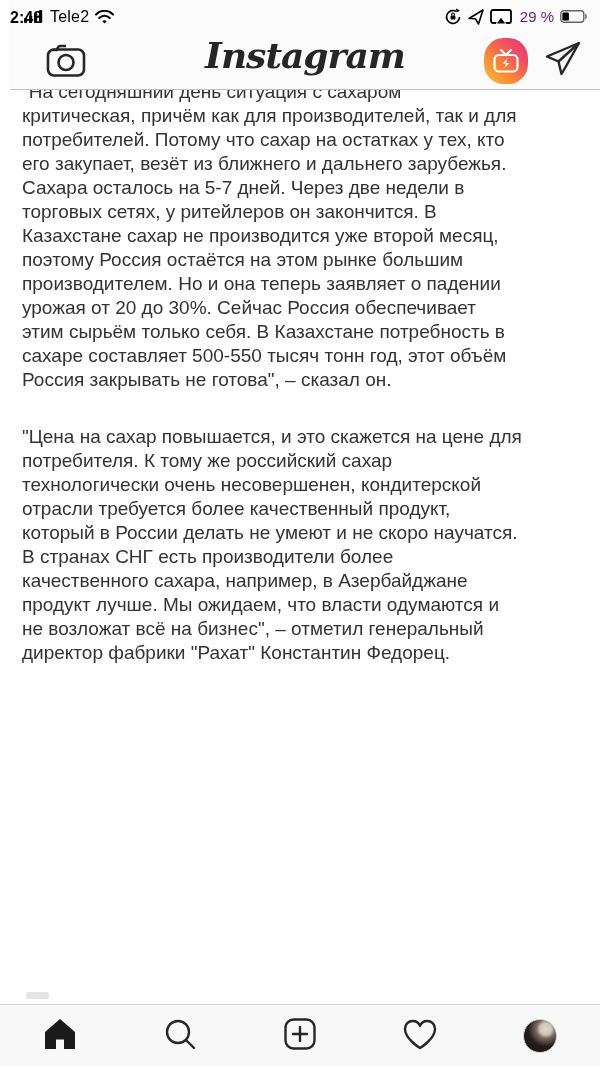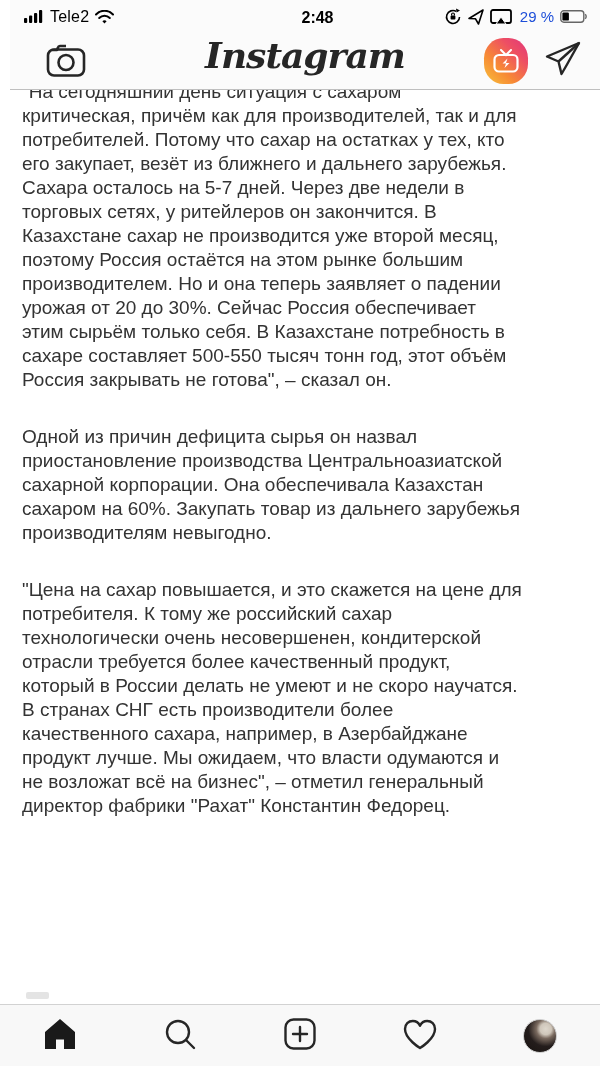--- a/index.html
+++ b/index.html
@@ -30,26 +30,25 @@
     height: 33px;
     display: flex; align-items: center; justify-content: space-between;
     padding: 0 12px 0 14px;
     color: #000;
   }
   .sb-left, .sb-right { display: flex; align-items: center; gap: 6px; }
   .sb-carrier { font-size: 16px; color: #000; letter-spacing: 0.2px; }
   .sb-time {
     position: absolute; left: 0; right: 0; top: 0;
     height: 33px; line-height: 35px;
-    text-align: center;
+    text-align: left;
     font-size: 16px; font-weight: bold; color: #000;
     pointer-events: none;
-    margin-left: 25px;
-  }
-  .sb-batt-label { font-size: 15px; color: #1d4ed8; margin-left: 2px; }
+  }
+  .sb-batt-label { font-size: 15px; color: #701a75; margin-left: 2px; }
   .sb-right svg, .sb-left svg { display: block; }
 
   .app-bar {
     height: 56px;
     display: flex; align-items: center; justify-content: space-between;
     padding: 0 18px 0 36px;
   }
   .icon-btn {
     background: none; border: none; padding: 0; margin: 0;
     display: flex; align-items: center; justify-content: center;
@@ -218,25 +217,20 @@
 его закупает, везёт из ближнего и дальнего зарубежья.
 Сахара осталось на 5-7 дней. Через две недели в
 торговых сетях, у ритейлеров он закончится. В
 Казахстане сахар не производится уже второй месяц,
 поэтому Россия остаётся на этом рынке большим
 производителем. Но и она теперь заявляет о падении
 урожая от 20 до 30%. Сейчас Россия обеспечивает
 этим сырьём только себя. В Казахстане потребность в
 сахаре составляет 500-550 тысяч тонн год, этот объём
 Россия закрывать не готова", – сказал он.</p>
-      <p>Одной из причин дефицита сырья он назвал
-приостановление производства Центральноазиатской
-сахарной корпорации. Она обеспечивала Казахстан
-сахаром на 60%. Закупать товар из дальнего зарубежья
-производителям невыгодно.</p>
       <p>"Цена на сахар повышается, и это скажется на цене для
 потребителя. К тому же российский сахар
 технологически очень несовершенен, кондитерской
 отрасли требуется более качественный продукт,
 который в России делать не умеют и не скоро научатся.
 В странах СНГ есть производители более
 качественного сахара, например, в Азербайджане
 продукт лучше. Мы ожидаем, что власти одумаются и
 не возложат всё на бизнес", – отметил генеральный
 директор фабрики "Рахат" Константин Федорец.</p>

